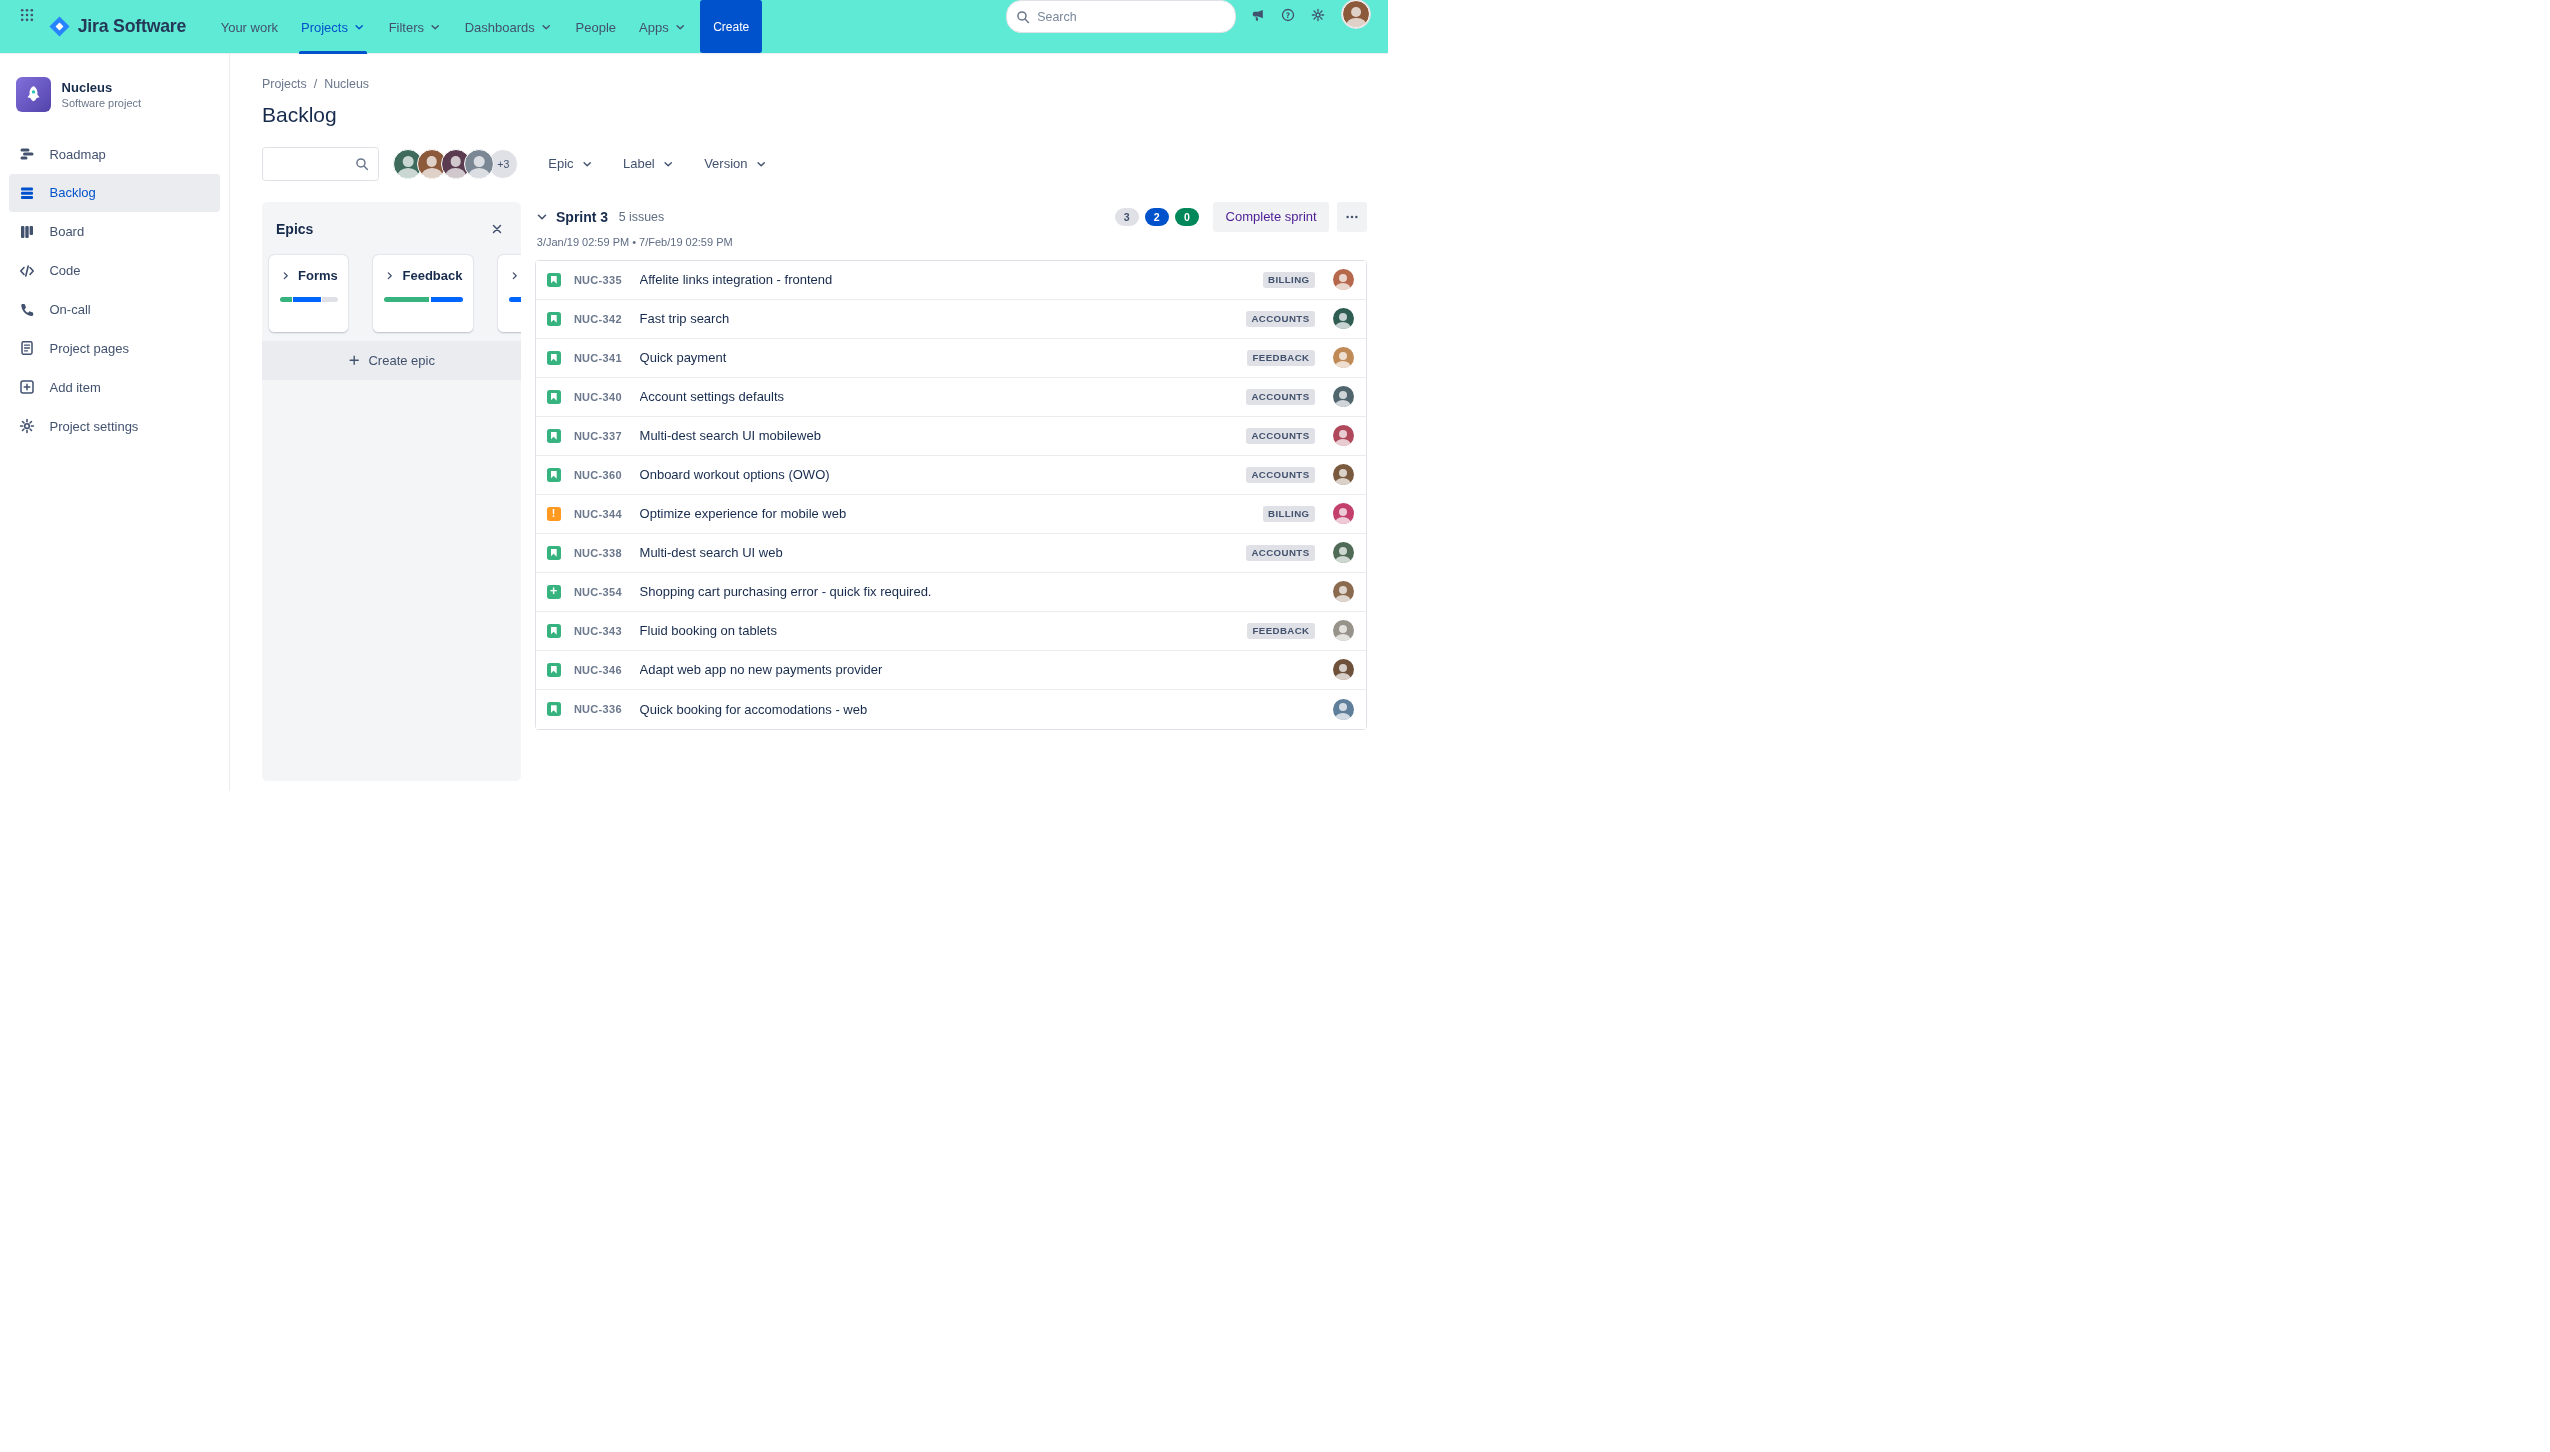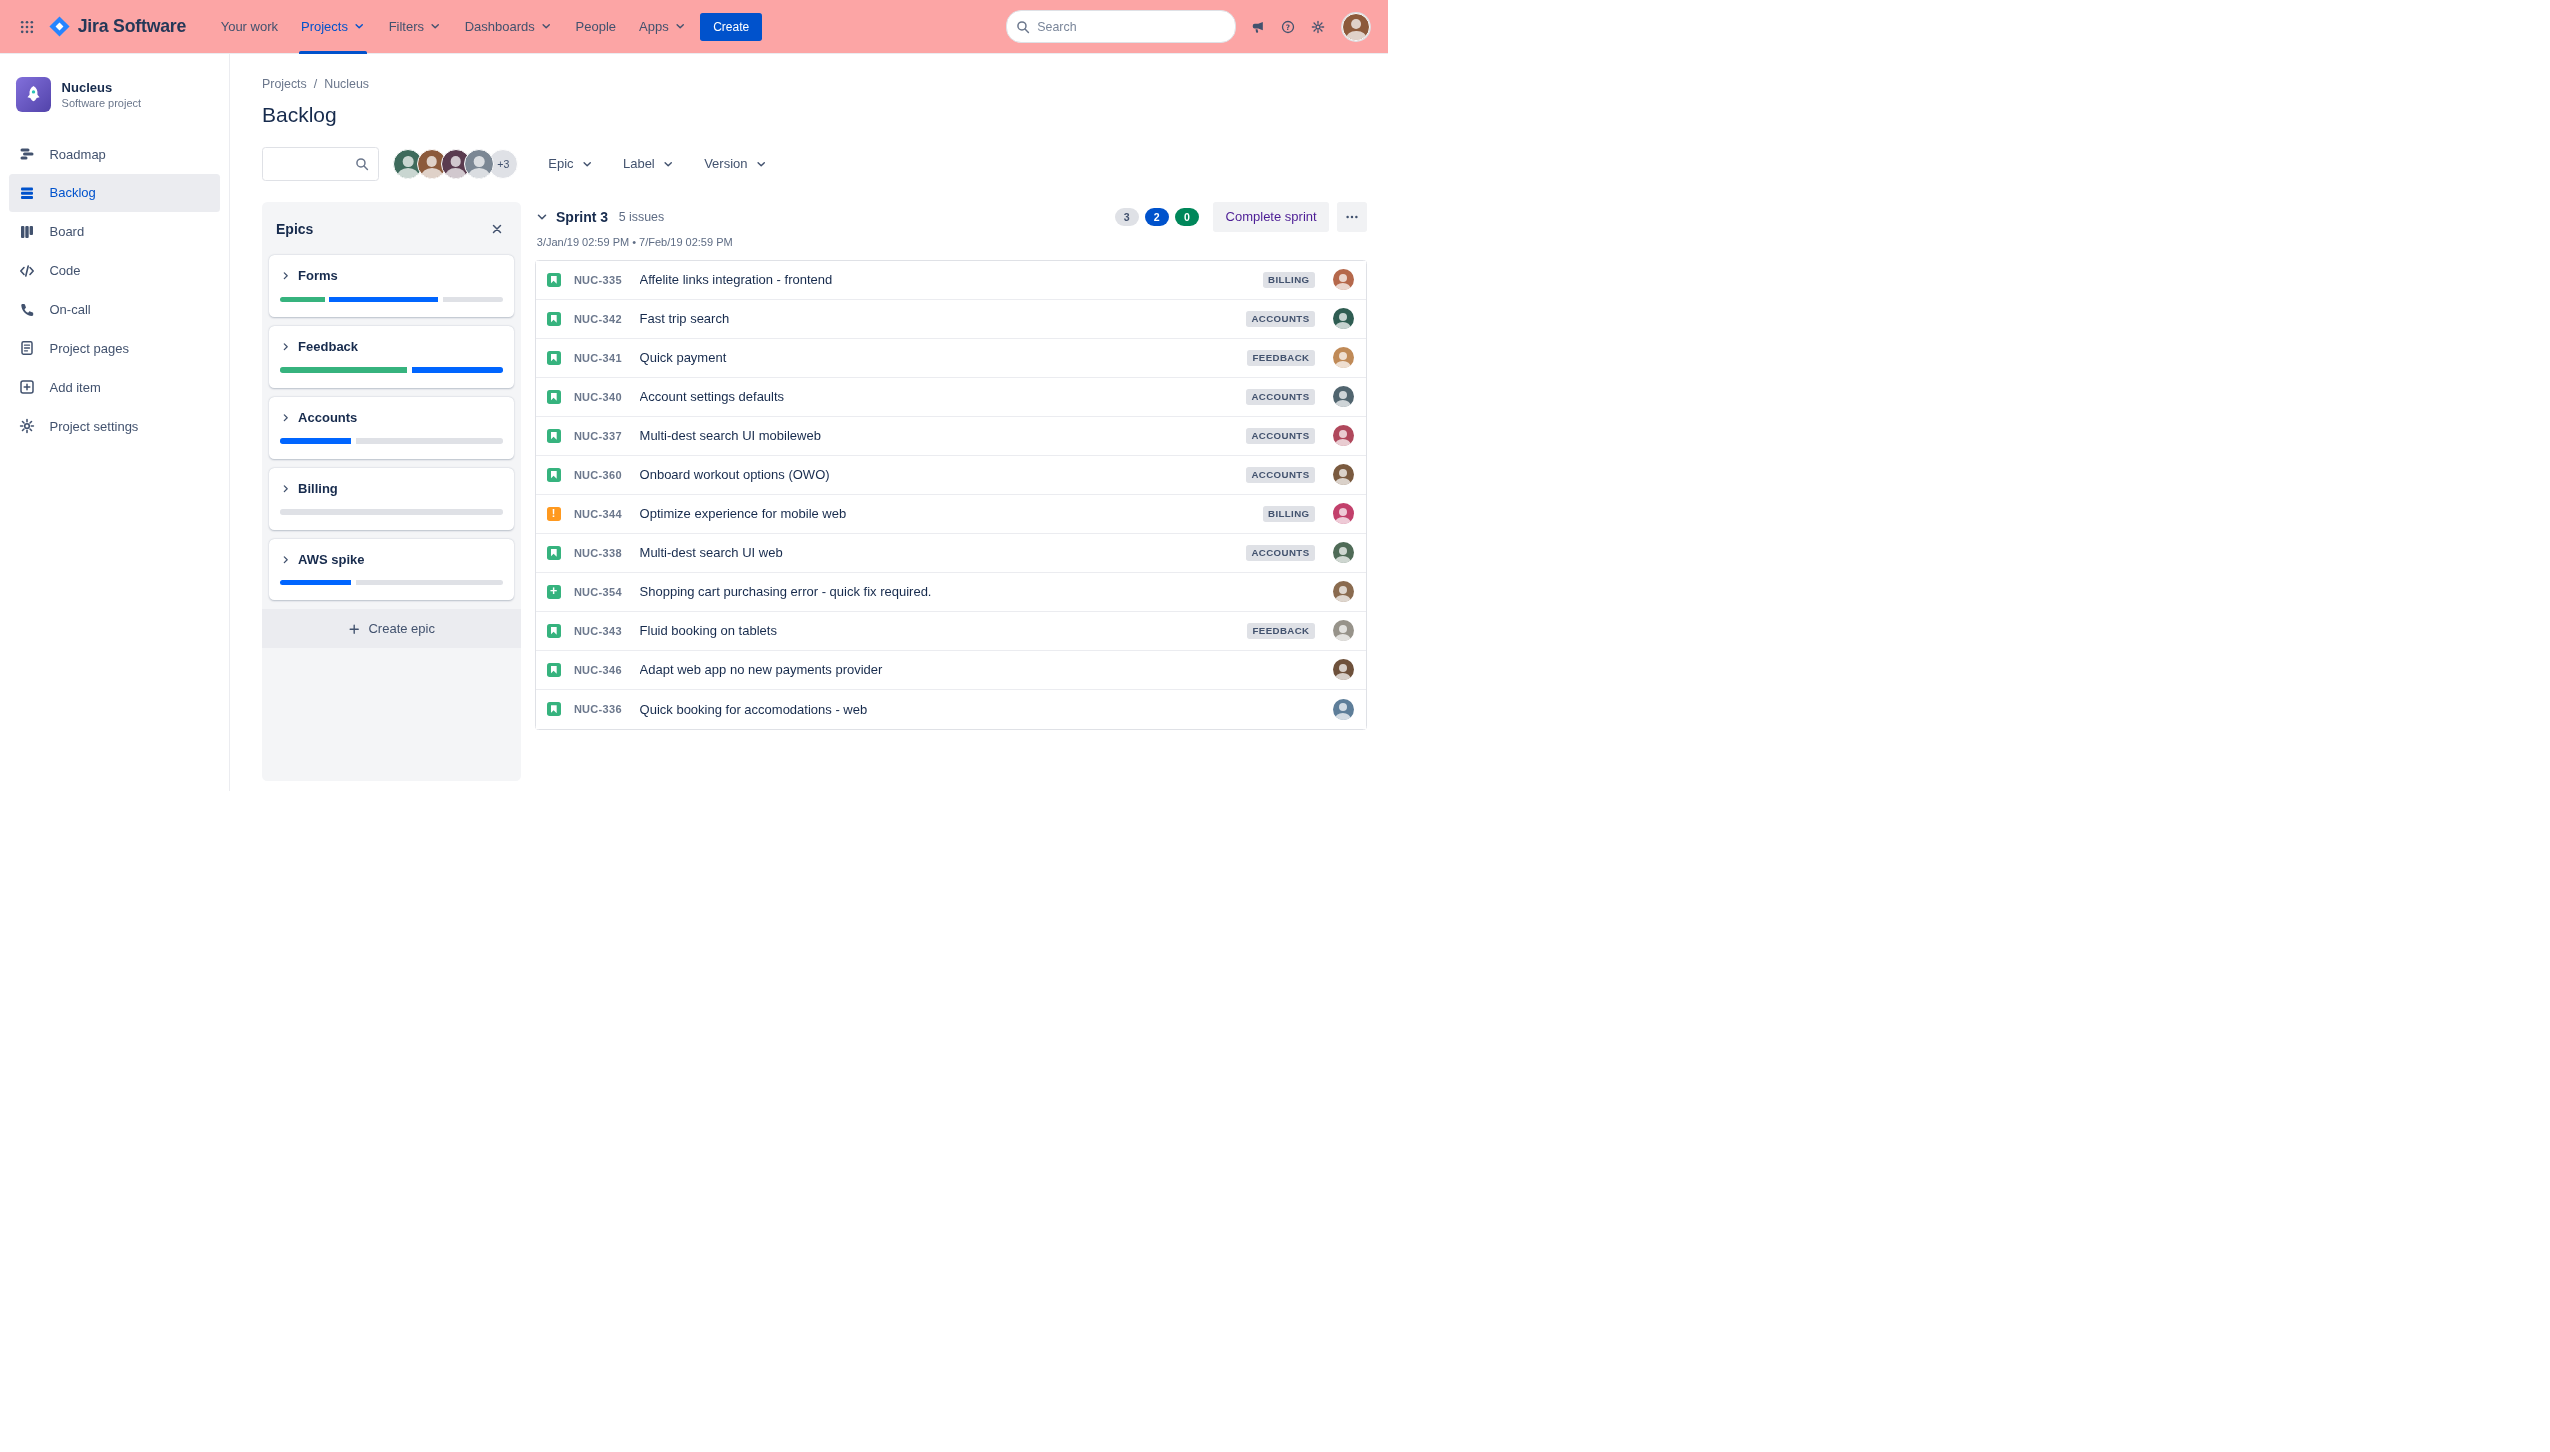--- a/index.html
+++ b/index.html
@@ -2,21 +2,21 @@
 <html style="font-size:14px"><head>
 <meta charset="utf-8">
 <style>
   *{margin:0;padding:0;box-sizing:border-box}
   html,body{width:1388px;height:791px;overflow:hidden}
   body{font-family:"Liberation Sans","DejaVu Sans",sans-serif;color:#172B4D;background:#fff;font-size:12.4px}
   svg{display:block}
   .icon{width:14px;height:14px}
 
   
-  .topbar{height:54px;display:flex;align-items:center;padding:0 17.7px 0 12.4px;border-bottom:0.9px solid #EBECF0;background:#fca5a5}
+  .topbar{height:54px;display:flex;padding:0 17.7px 0 12.4px;border-bottom:0.9px solid #EBECF0;background:#5eead4}
   .icon-btn{width:30px;height:30px;border:none;background:transparent;color:#42526E;display:flex;align-items:center;justify-content:center;border-radius:3.5px;cursor:pointer;flex-shrink:0}
   .logo{display:flex;align-items:center;gap:7px;margin:0 7px 0 5.3px;cursor:pointer}
   .logo svg{width:23px;height:23px}
   .logo-text{font-size:17.7px;font-weight:600;color:#253858;letter-spacing:-0.2px;white-space:nowrap}
   .top-nav{display:flex;height:54px;margin-left:16px}
   .nav-item{display:flex;align-items:center;gap:5.3px;padding:0 11.5px;font-size:13px;font-weight:500;color:#42526E;cursor:pointer;position:relative;white-space:nowrap}
   .nav-item.active{color:#0052CC}
   .nav-item.active::after{content:"";position:absolute;left:9.7px;right:9.7px;bottom:0;height:2.7px;background:#0052CC;border-radius:1.8px 1.8px 0 0}
   .nav-chevron{width:12.4px;height:12.4px;display:none}
   .nav-item.has-chevron .nav-chevron{display:block}
@@ -59,21 +59,21 @@
   .filters{display:flex;margin-left:30px;gap:30px}
   .filter{display:flex;align-items:center;gap:7px;font-size:13px;font-weight:500;color:#42526E;cursor:pointer}
   .filter svg{width:12.4px;height:12.4px}
 
   .content-row{display:flex;margin-top:21px;gap:14px;flex:1;min-height:0}
 
   
   .epics-panel{width:259px;background:#F4F5F7;border-radius:5.3px;flex-shrink:0;display:flex;flex-direction:column;overflow:hidden}
   .ep-head{display:flex;align-items:center;justify-content:space-between;padding:12.4px 8.9px 8.9px 14px}
   .ep-title{font-size:14px;font-weight:600;color:#172B4D}
-  .ep-cards{padding:1.8px 7px 0;display:flex;flex-direction:column;gap:9px}
+  .ep-cards{padding:1.8px 7px 0;display:flex;flex-direction:row;gap:25px}
   .epic-card{background:#fff;border-radius:5.3px;box-shadow:0 0.9px 1.8px rgba(9,30,66,.25);padding:13.3px 10.6px 15px;cursor:pointer}
   .epic-top{display:flex;align-items:center;gap:7px;font-size:13px;font-weight:600;color:#172B4D}
   .epic-top svg{width:11.5px;height:11.5px;color:#42526E}
   .epic-bar{height:5.3px;border-radius:2.7px;margin-top:13.3px;background:#DFE1E6}
   .ep-footer{margin-top:8.9px;height:39px;background:#EBECF0;display:flex;align-items:center;justify-content:center;gap:8px;font-size:13px;font-weight:500;color:#42526E;cursor:pointer;border:none;width:100%}
   .ep-footer svg{width:12.4px;height:12.4px}
 
   
   .sprint{flex:1;min-width:0;display:flex;flex-direction:column}
   .sprint-head{display:flex;align-items:center;justify-content:space-between}

